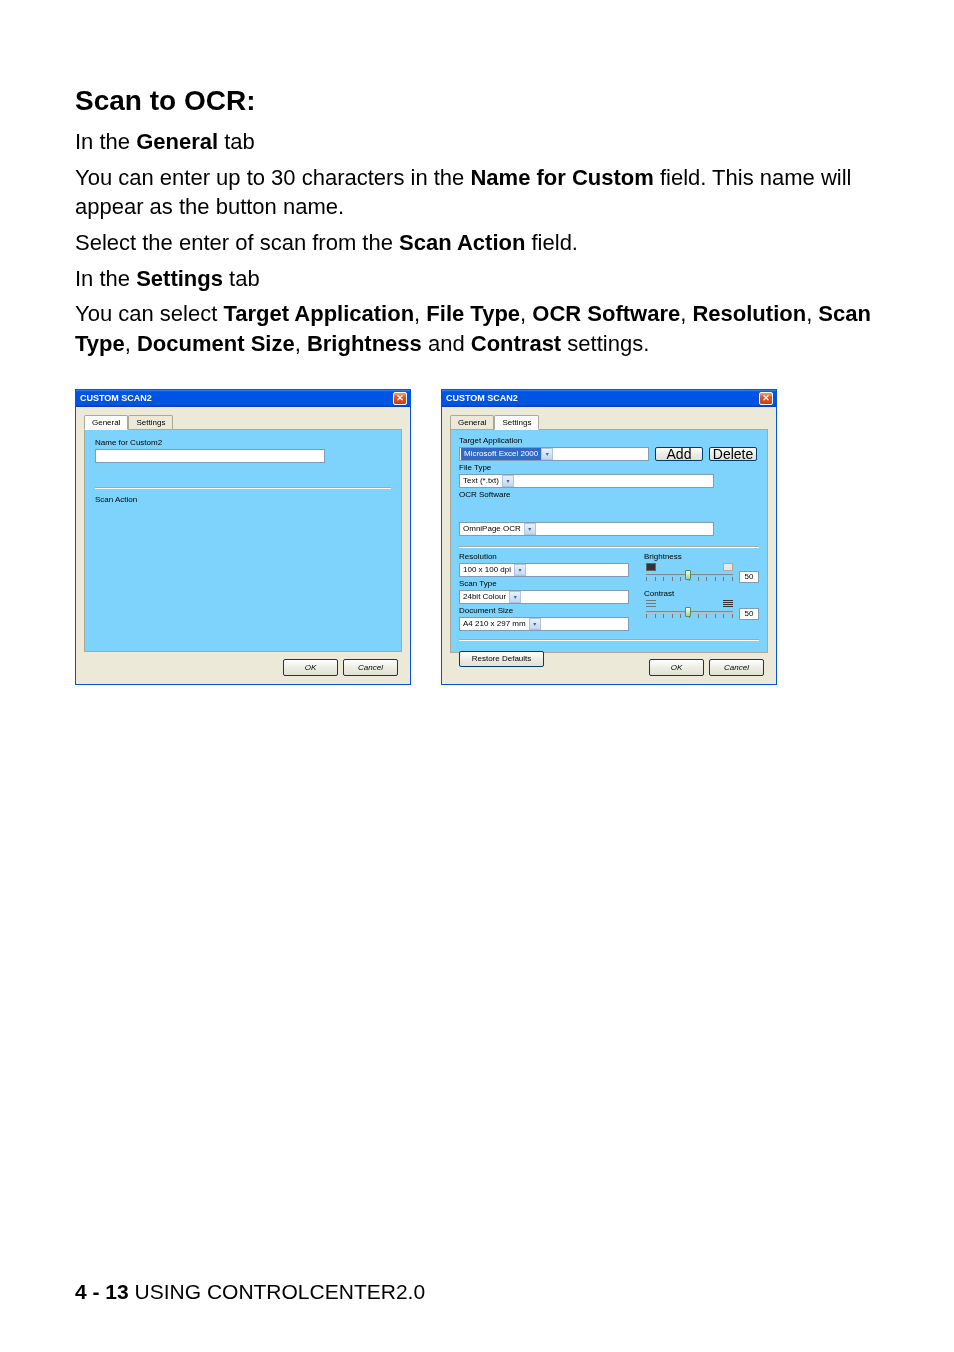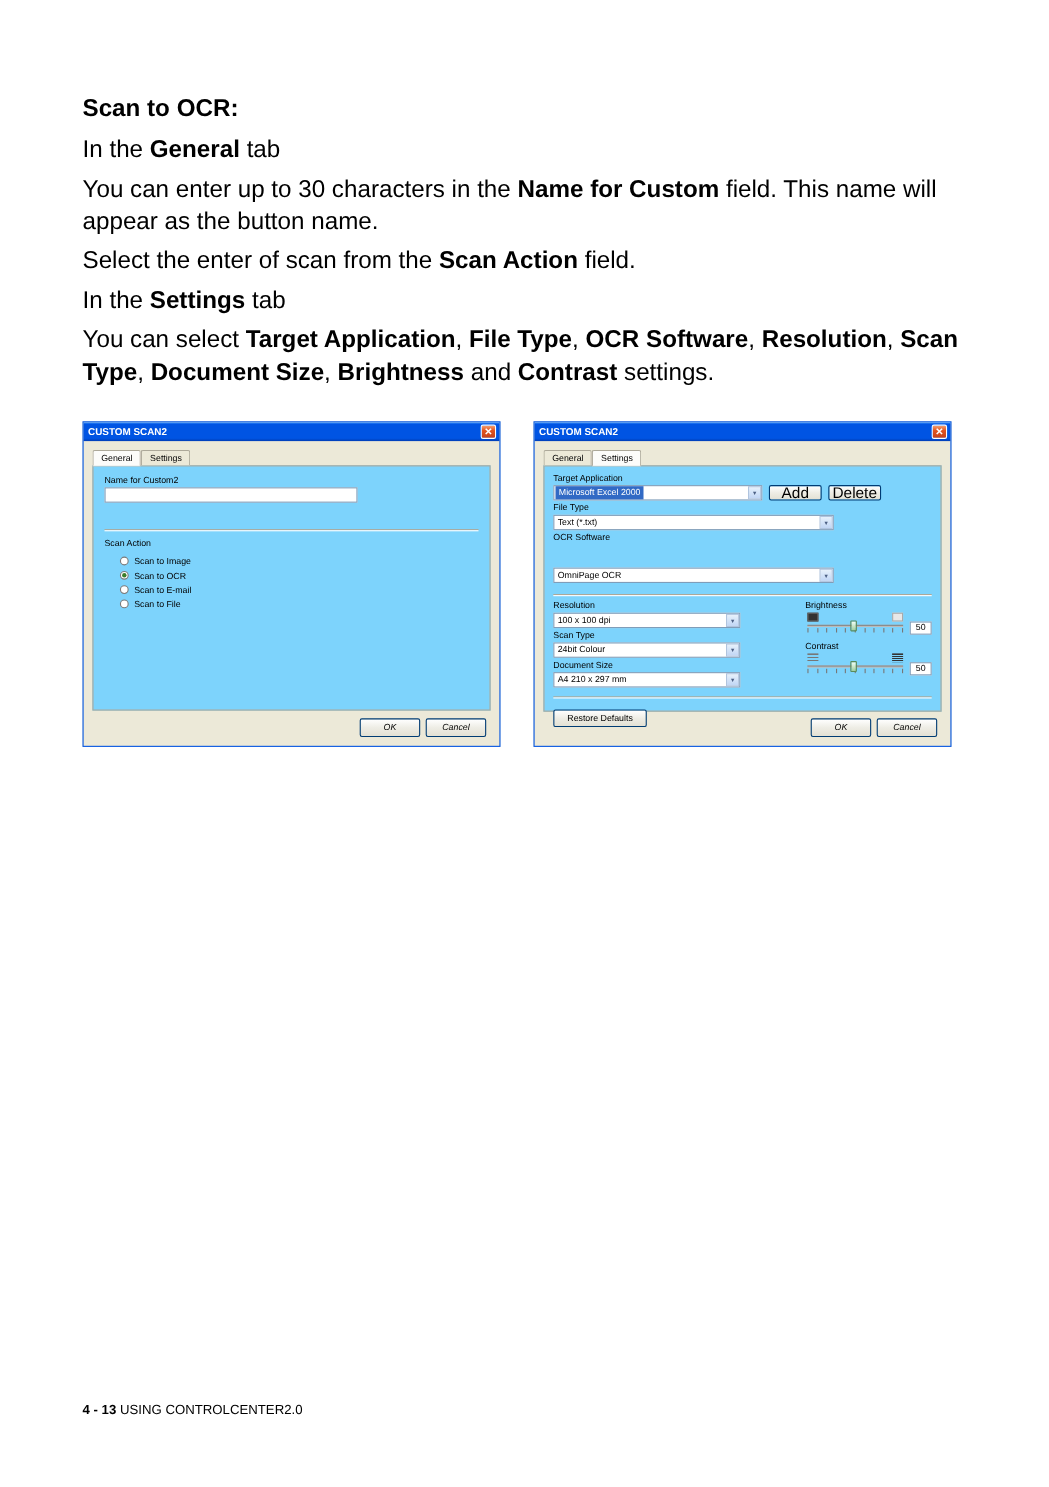--- a/index.html
+++ b/index.html
@@ -5,38 +5,38 @@
     * { box-sizing: border-box; margin: 0; padding: 0; }
     body {
       font-family: Arial, Helvetica, sans-serif;
       background: #fff;
       width: 954px;
       height: 1352px;
       padding: 85px 75px 0 75px;
       position: relative;
     }
     .heading {
-      font-size: 22px;
+      font-size: 28px;
       font-weight: bold;
       margin-bottom: 10px;
     }
     .body-text {
       font-size: 22px;
       line-height: 1.35;
       margin-bottom: 6px;
     }
     .bold { font-weight: bold; }
     .screens {
       display: flex;
       gap: 30px;
       margin-top: 30px;
       margin-bottom: 8px;
     }
     .dialog {
-      width: 380px;
+      width: 336px;
       height: 296px;
       background: #ece9d8;
       border: 1px solid #0054e3;
       position: relative;
       font-family: Tahoma, Arial, sans-serif;
       font-size: 8px;
       display: flex;
       flex-direction: column;
     }
     .titlebar {
@@ -177,21 +177,20 @@
       display: flex;
       align-items: center;
       justify-content: center;
     }
     .combo {
       height: 14px;
       border: 1px solid #7f9db9;
       background: #fff;
       display: flex;
       align-items: center;
-      justify-content: space-between;
       font-size: 8px;
       padding: 0;
       position: relative;
     }
     .combo-text { padding: 0 3px; }
     .combo-text.sel {
       background: #316ac5;
       color: #fff;
       padding: 0 3px;
       height: 12px;
@@ -295,23 +294,23 @@
       font-size: 8px;
       border-radius: 2px;
       display: flex;
       align-items: center;
       justify-content: center;
       margin-top: 10px;
     }
     .dialog2 .tab-content { padding: 6px 8px; height: 224px;}
     .footer {
       position: absolute;
-      bottom: 64px;
+      bottom: 48px;
       left: 75px;
-      font-size: 12px;
+      font-size: 21px;
     }
     .footer .pg { font-weight: bold; }
   </style>
 </head>
 <body>
 
 <div class="heading">Scan to OCR:</div>
 
 <div class="body-text">
   <span>In the </span><span class="bold">General</span><span> tab</span>
@@ -346,38 +345,20 @@
       <div class="tabs">
         <div class="tab active">General</div>
         <div class="tab inactive">Settings</div>
       </div>
       <div class="tab-content">
         <div class="form-label">Name for Custom2</div>
         <input class="text-input" value="" style="">
         <div class="group-line" style="margin-top:24px;"></div>
         <div class="form-label">Scan Action</div>
         <div style="height:6px;"></div>
-        <div class="radio-group">
-          <div class="radio-row">
-            <div class="radio"></div>
-            <span>Scan to Image</span>
-          </div>
-          <div class="radio-row">
-            <div class="radio checked"></div>
-            <span>Scan to OCR</span>
-          </div>
-          <div class="radio-row">
-            <div class="radio"></div>
-            <span>Scan to E-mail</span>
-          </div>
-          <div class="radio-row">
-            <div class="radio"></div>
-            <span>Scan to File</span>
-          </div>
-        </div>
       </div>
     </div>
     <div class="dialog-buttons">
       <div class="win-btn">OK</div>
       <div class="win-btn">Cancel</div>
     </div>
   </div>
 
   <div class="dialog dialog2">
     <div class="titlebar">

